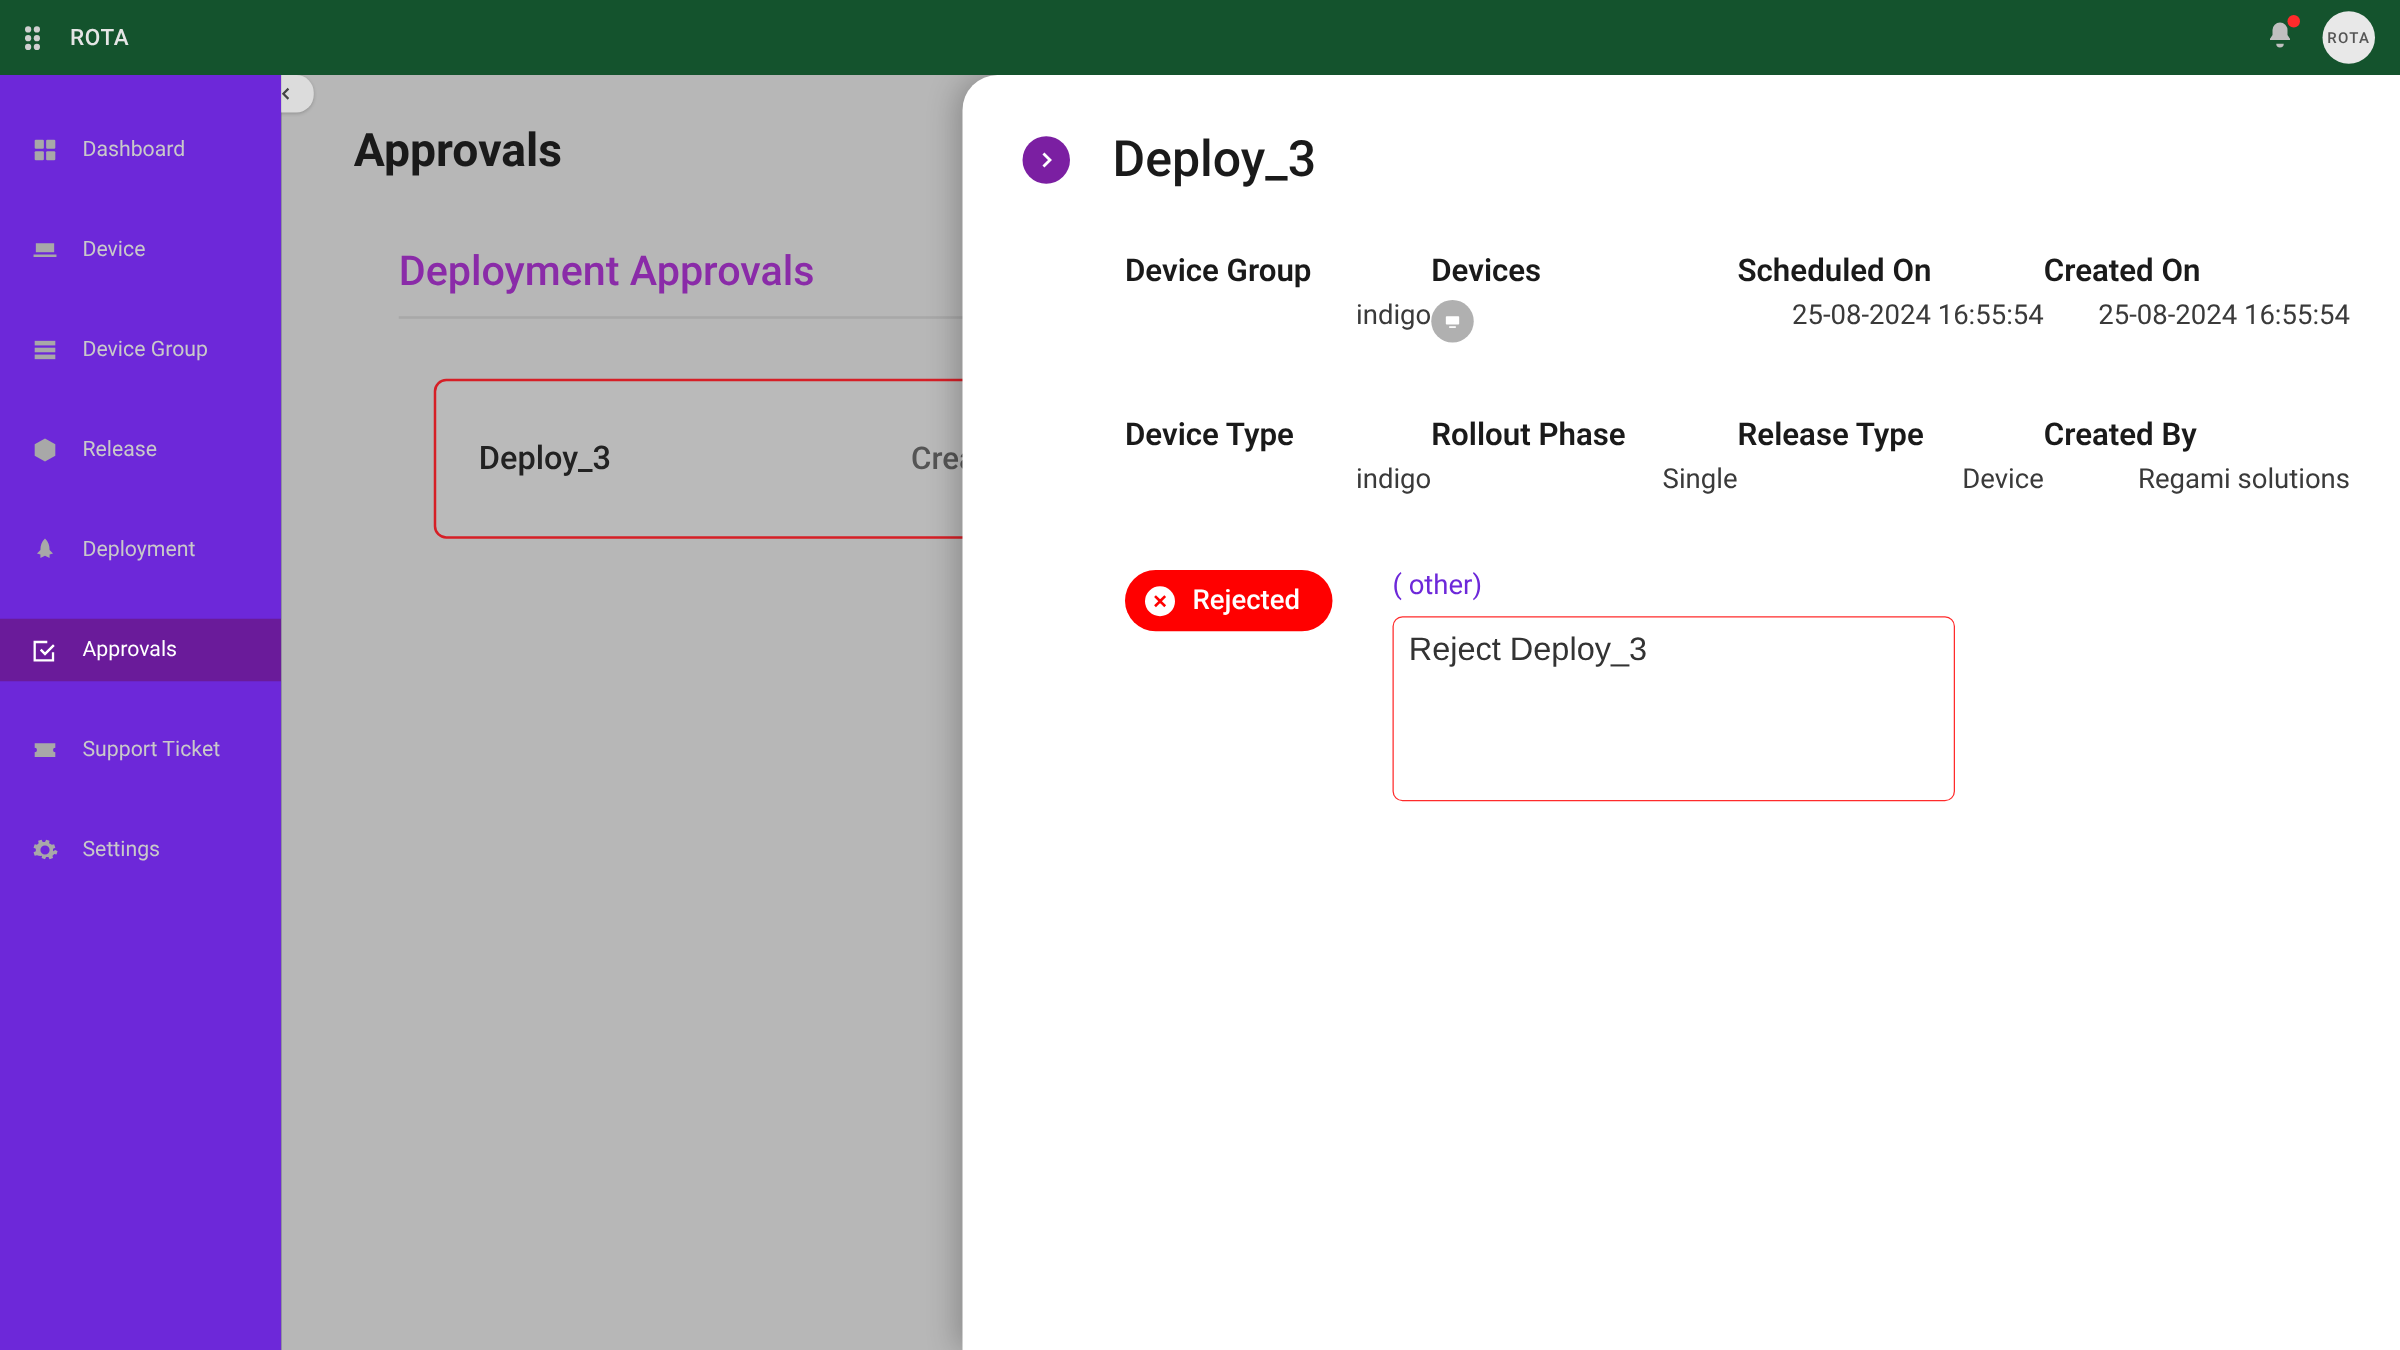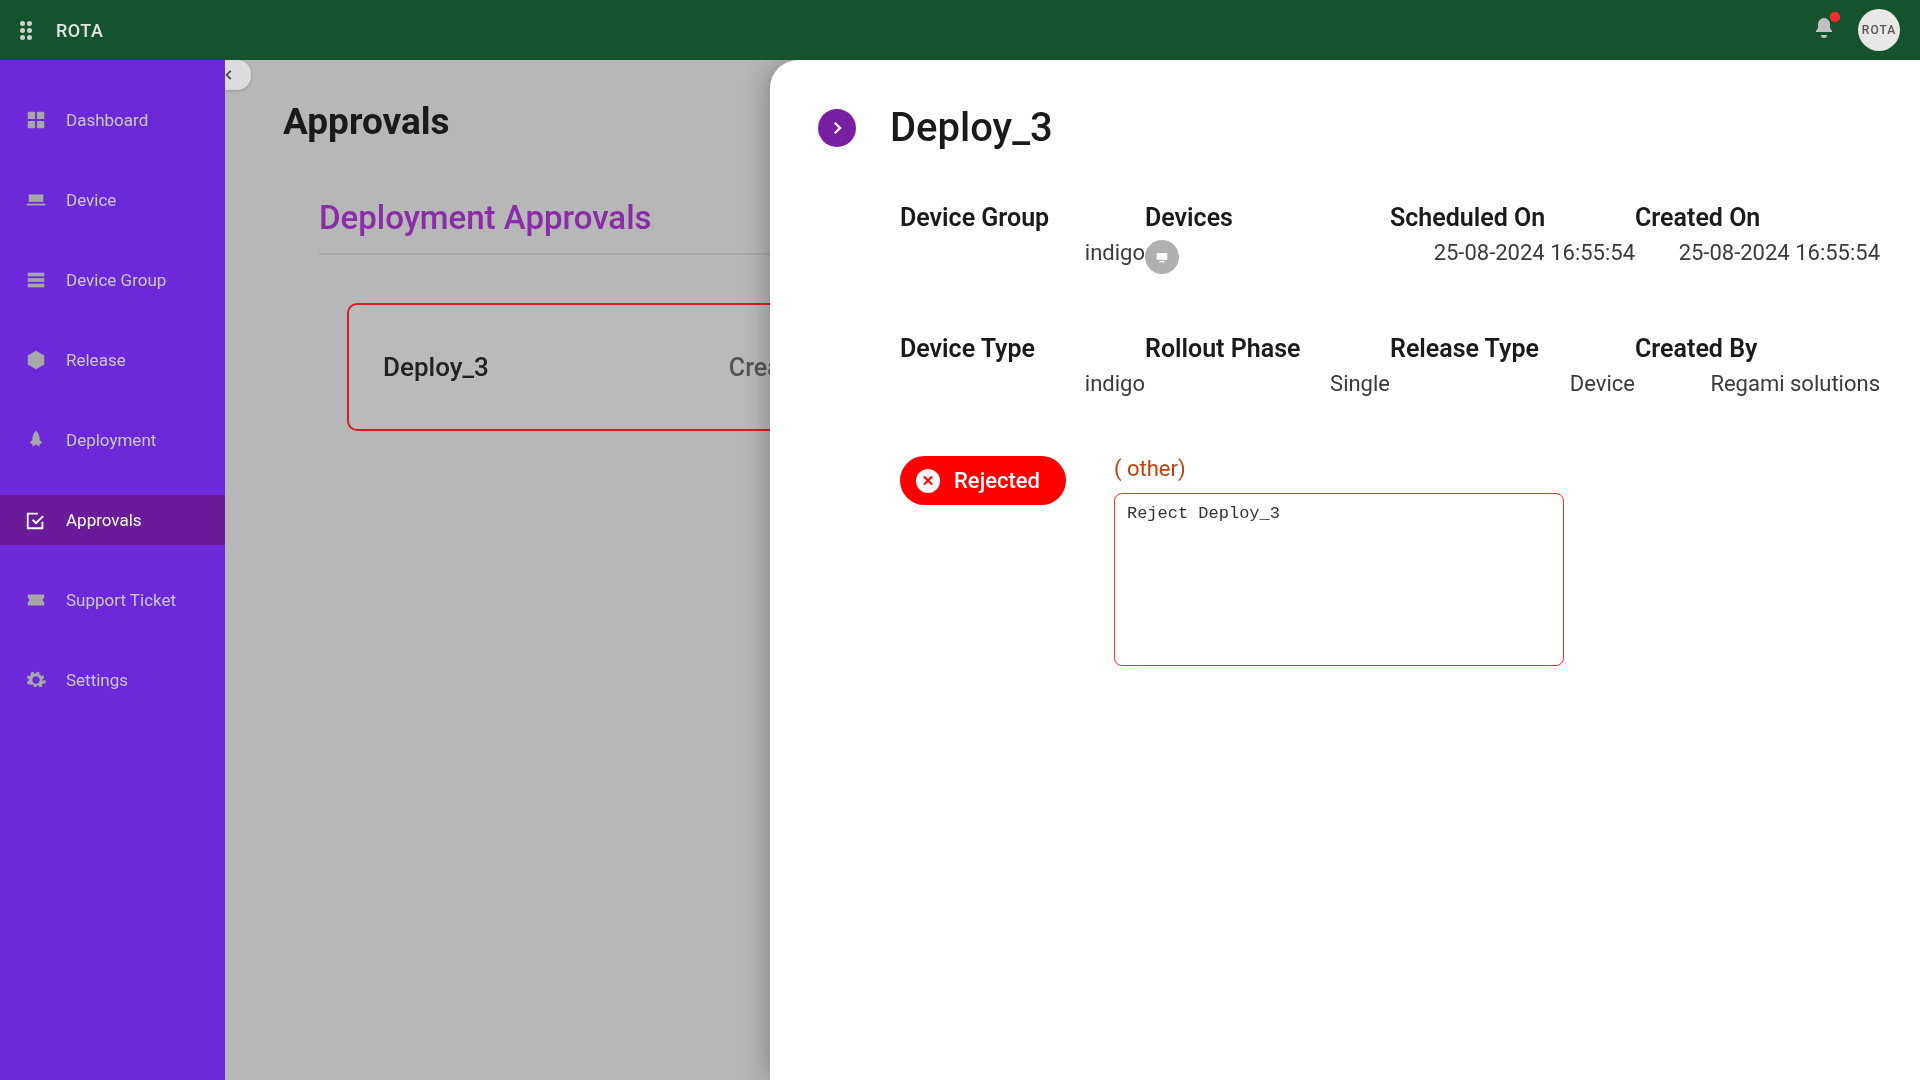--- a/index.html
+++ b/index.html
@@ -159,27 +159,27 @@
     border-radius:30px;
     padding: 12px 26px 12px 16px;
     display:flex; align-items:center; gap:14px;
     font-size:22px; font-weight:500;
   }
   .pill-x {
     width:24px; height:24px; border-radius:50%; background:#fff; color:#ff0000;
     display:flex; align-items:center; justify-content:center; font-weight:bold; font-size:15px;
   }
   .reason-col { display:flex; flex-direction:column; }
-  .reason-label { font-size:22px; color:#c2410c; margin-bottom:12px; }
+  .reason-label { font-size:22px; color:#6d28d9; margin-bottom:12px; }
   .reason-box {
-    width:450px; height:173px;
+    width:450px; height:148px;
     border:1.5px solid #ff2b2b; border-radius:8px;
     padding:10px 12px;
-    font-size:17px; color:#333;
-    font-family:Liberation Mono, monospace;
+    font-size:26px; color:#333;
+    font-family:Liberation Sans, sans-serif;
     resize:none;
   }
 </style>
 </head>
 <body>
 
 <div class="topbar">
   <div class="topbar-left">
     <div class="dots-icon">
       <span></span>

